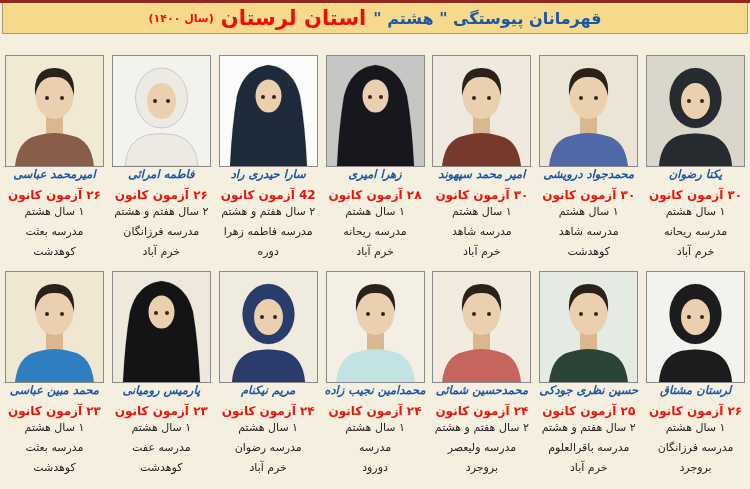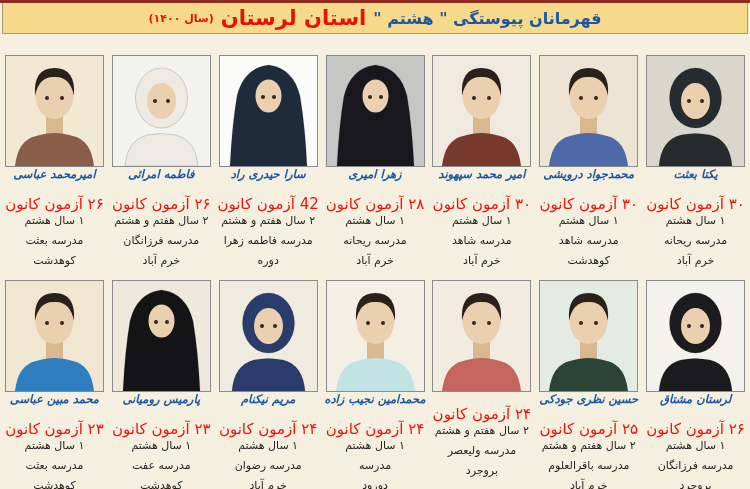--- a/index.html
+++ b/index.html
@@ -32,22 +32,22 @@
     border:1px solid var(--photo-border,#8a8a8a);
     box-sizing:content-box;line-height:0;
   }
   .name{
     direction:rtl;color:var(--name-blue,#1c57a5);
     font-weight:bold;font-size:11.5px;line-height:15px;
     white-space:nowrap;font-style:italic;
   }
   .exams{
     direction:rtl;color:var(--exam-red,#e8150d);
-    font-weight:normal;font-size:15px;line-height:14px;
-    margin-top:15px;white-space:nowrap;
+    font-weight:bold;font-size:12px;line-height:14px;
+    margin-top:6px;white-space:nowrap;
   }
   .detail{
     direction:rtl;color:var(--detail-black,#1f1f1f);
     font-size:11px;line-height:20px;white-space:nowrap;
   }
   .detail:first-of-type{margin-top:2px;}
 </style>
 </head>
 <body style="--page-bg: #f5efdf; --band-bg: #f6d98b; --top-line: #8d2b20; --title-blue: #1c57a5; --title-red: #ea1008; --name-blue: #1c57a5; --exam-red: #e8150d; --detail-black: #1f1f1f; --photo-border: #8a8a8a;">
 
@@ -61,21 +61,21 @@
   <div class="grid row1" id="row1">
   <div class="card">
     <div class="photo"><svg viewBox="0 0 97 110" width="97" height="110">
             <rect width="97" height="110" fill="#d9d6cc"></rect>
             <path d="M12 110 Q14 84 34 79 Q48 76 63 79 Q83 84 85 110 Z" fill="#262b30" stroke="rgba(0,0,0,0.15)"></path>
       <ellipse cx="48.5" cy="42" rx="26" ry="30" fill="#262b30" stroke="rgba(0,0,0,0.15)"></ellipse>
       <ellipse cx="48.5" cy="45" rx="14.5" ry="18" fill="#ead0ae"></ellipse>
       <circle cx="42" cy="45" r="2" fill="#33261d"></circle>
             <circle cx="55" cy="45" r="2" fill="#33261d"></circle>
           </svg></div>
-    <div class="name f-name">یکتا بعثت</div>
+    <div class="name f-name">یکتا رضوان</div>
     <div class="exams f-exams">۳۰ آزمون کانون</div>
     <div class="detail f-years">۱ سال هشتم</div>
     <div class="detail f-school">مدرسه ریحانه</div>
     <div class="detail f-city">خرم آباد</div>
   </div>
 
   <div class="card">
     <div class="photo"><svg viewBox="0 0 97 110" width="97" height="110">
             <rect width="97" height="110" fill="#ece5d6"></rect>
             <rect x="40" y="58" width="17" height="22" fill="#d9b890"></rect>
@@ -209,20 +209,21 @@
   <div class="card">
     <div class="photo"><svg viewBox="0 0 97 110" width="97" height="110">
             <rect width="97" height="110" fill="#f1ebe0"></rect>
             <rect x="40" y="58" width="17" height="22" fill="#d9b890"></rect>
       <ellipse cx="48.5" cy="40" rx="19" ry="23" fill="#ead0ae"></ellipse>
       <path d="M29 40 Q27 12 48.5 12 Q70 12 68 40 Q64 20 48.5 21 Q33 20 29 40 Z" fill="#2a211a"></path>
       <circle cx="41" cy="42" r="2" fill="#33261d"></circle>
             <circle cx="56" cy="42" r="2" fill="#33261d"></circle>
       <path d="M9 110 Q12 84 30 80 Q40 77 48.5 77 Q57 77 67 80 Q85 84 88 110 Z" fill="#c4655e"></path>
           </svg></div>
+    <div class="name f-name">محمدحسین شمائی</div>
     <div class="exams f-exams">۲۴ آزمون کانون</div>
     <div class="detail f-years">۲ سال هفتم و هشتم</div>
     <div class="detail f-school">مدرسه ولیعصر</div>
     <div class="detail f-city">بروجرد</div>
   </div>
 
   <div class="card">
     <div class="photo"><svg viewBox="0 0 97 110" width="97" height="110">
             <rect width="97" height="110" fill="#f3efe4"></rect>
             <rect x="40" y="58" width="17" height="22" fill="#d9b890"></rect>

